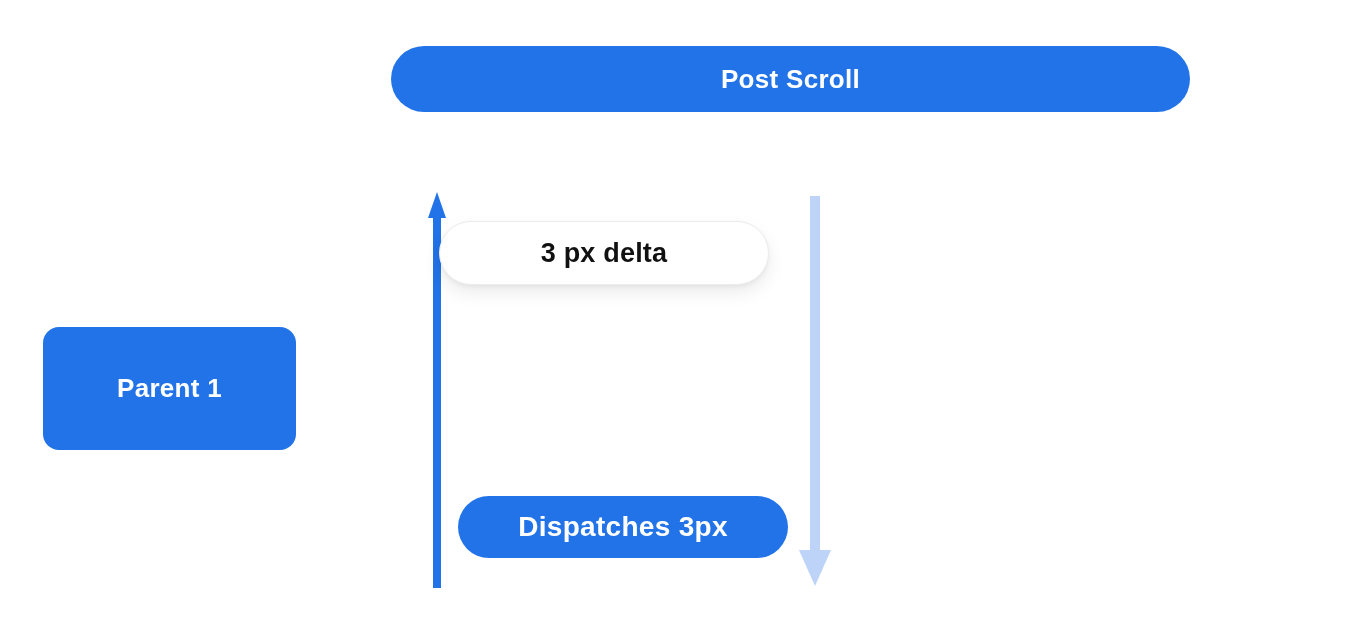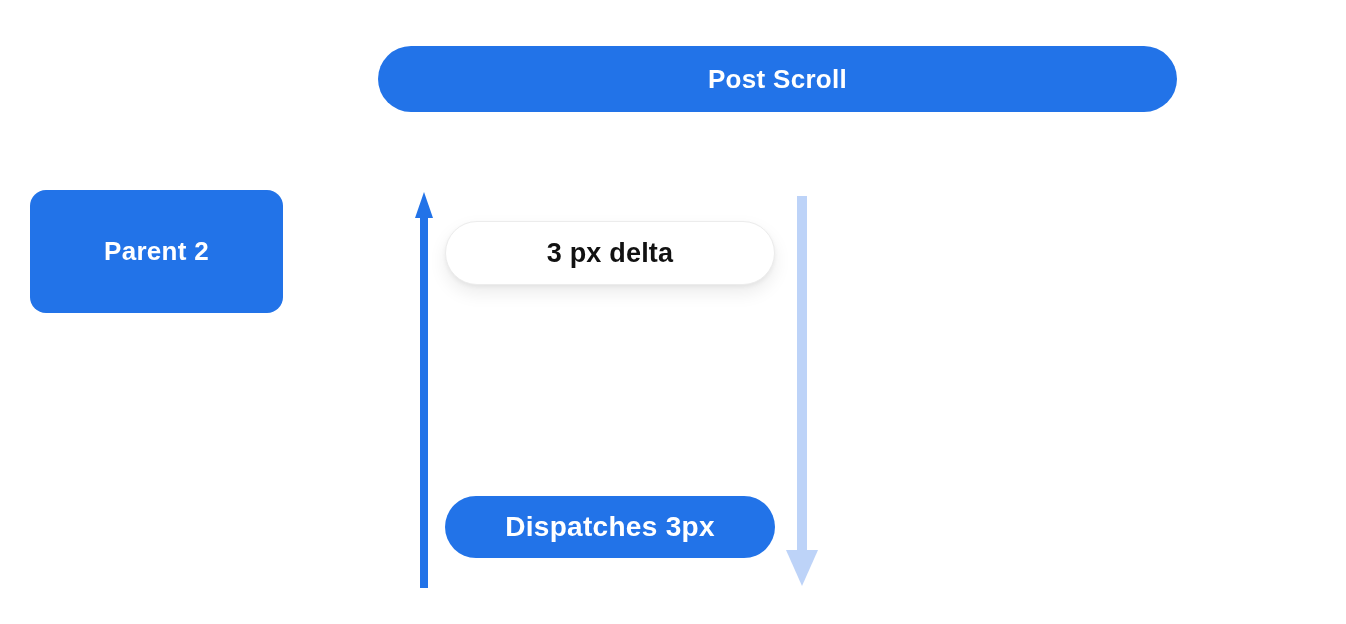--- a/index.html
+++ b/index.html
@@ -11,20 +11,21 @@
   }
   *{margin:0;padding:0;box-sizing:border-box;}
   html,body{background:#ffffff;}
   body{font-family:"Liberation Sans","DejaVu Sans",sans-serif;}
   .canvas{
     position:relative;
     width:1310px;
     height:624px;
     background:var(--white);
     overflow:hidden;
+    margin-left:13px;
   }
   .center-text{
     display:flex;
     align-items:center;
     justify-content:center;
     text-align:center;
   }
   
   .header-pill{
     position:absolute;
@@ -60,21 +61,21 @@
     color:var(--text-dark);
     font-weight:700;
   }
   
   .arrow{position:absolute;display:block;}
   .arrow.up{left:413px; top:192px;}
   .arrow.down{left:786px; top:196px;}
   
   .delta-pill{
     position:absolute;
-    left:445px; top:221px;
+    left:426px; top:221px;
     width:330px; height:64px;
     background:var(--white);
     border:1px solid var(--pill-border);
     border-radius:32px;
     box-shadow:0 8px 18px rgba(0,0,0,0.08), 0 2px 4px rgba(0,0,0,0.05);
     color:var(--text-dark);
     font-size:27px;
     font-weight:700;
     letter-spacing:.2px;
   }
@@ -92,22 +93,22 @@
 </style>
 </head>
 <body>
 
 <div class="canvas">
 
   <div class="header-pill center-text">
     <span>Post Scroll</span>
   </div>
 
-  <div class="node parent2 center-text">
-    <span>Parent 2</span>
+  <div class="node parent1 center-text">
+    <span>Parent 1</span>
   </div>
 
   <span class="arrow up">
     <svg width="22" height="396" viewBox="0 0 22 396" xmlns="http://www.w3.org/2000/svg" aria-hidden="true">
       <polygon points="11,0 20,26 2,26" fill="var(--primary-blue)"></polygon>
       <rect x="7" y="24" width="8" height="372" fill="var(--primary-blue)"></rect>
     </svg>
   </span>
 
   <span class="arrow down">

